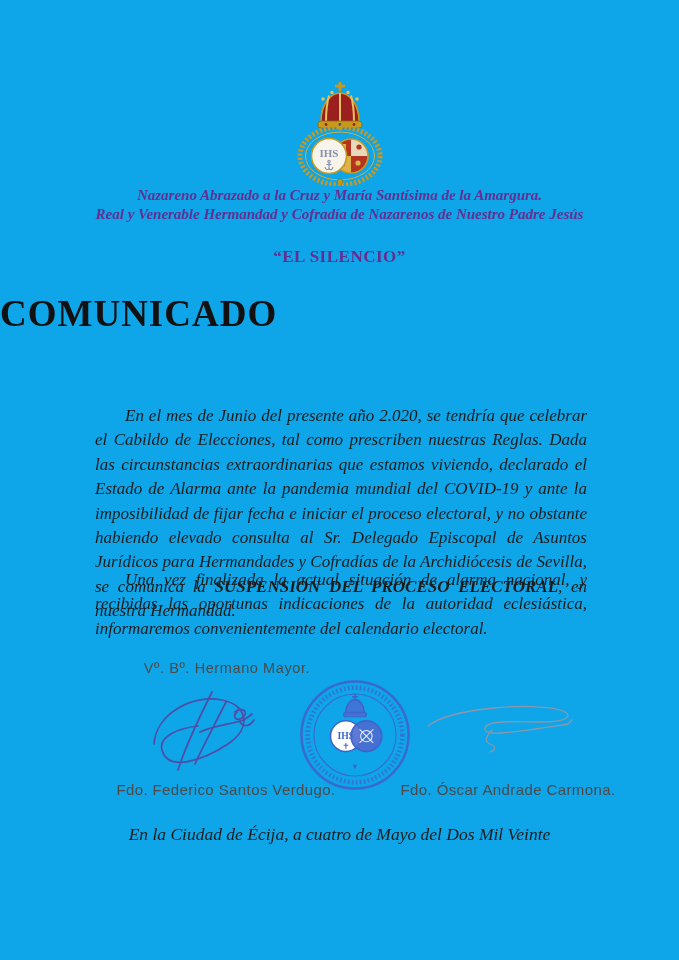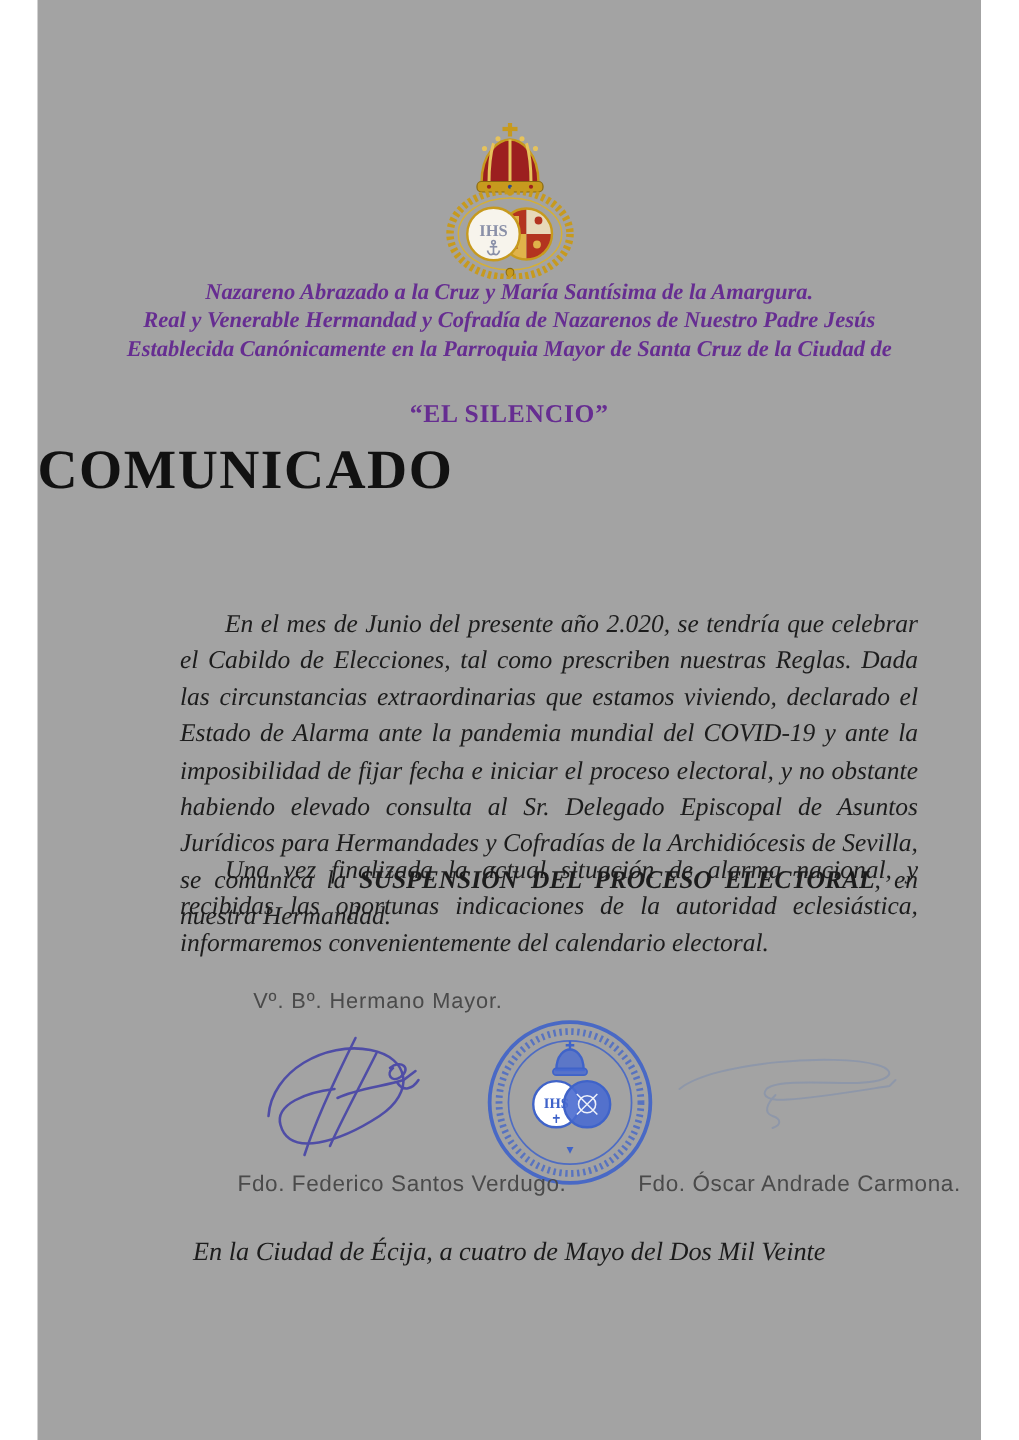--- a/index.html
+++ b/index.html
@@ -1,22 +1,22 @@
 <!DOCTYPE html>
 <html><head>
 <meta charset="utf-8">
 <style>
   * { margin: 0; padding: 0; box-sizing: border-box; }
   html, body { background: #ffffff; }
   .page {
     position: relative;
-    width: 629px;
+    width: 679px;
     height: 960px;
     margin: 0 auto;
-    background: #a3a3a3;
+    background: #0ea5e9;
     overflow: hidden;
     font-family: "Liberation Serif", serif;
     color: #1c1c1c;
   }
 
   
   .crest-wrap {
     position: absolute;
     top: 82px;
     left: 0;
@@ -100,21 +100,21 @@
   .sig-right-wrap  { position: absolute; top: 700px; left: 422px; }
 
   .sig-name {
     position: absolute;
     font-family: "Liberation Sans", sans-serif;
     font-size: 15px;
     letter-spacing: 0.4px;
     color: #4a4a4a;
     text-align: center;
   }
-  .sig-name-left  { top: 781px; left: 123px; width: 240px; }
+  .sig-name-left  { top: 781px; left: 106px; width: 240px; }
   .sig-name-right { top: 781px; left: 398px; width: 220px; }
 
   .dateline {
     position: absolute;
     top: 824px;
     left: 0;
     width: 100%;
     text-align: center;
     font-style: italic;
     font-size: 17.5px;
@@ -174,21 +174,20 @@
 
       <circle cx="50" cy="46.5" r="2" fill="#c79a1e"></circle>
       <circle cx="50" cy="99.5" r="2.6" fill="#c79a1e" stroke="#8a6a10" stroke-width="0.7"></circle>
       <path d="M48,101 L50,104 L52,101 Z" fill="#c79a1e"></path>
     </svg>
   </div>
 
   <div class="org-header">
     <div>Nazareno Abrazado a la Cruz y María Santísima de la Amargura.</div>
     <div>Real y Venerable Hermandad y Cofradía de Nazarenos de Nuestro Padre Jesús</div>
-    <div>Establecida Canónicamente en la Parroquia Mayor de Santa Cruz de la Ciudad de</div>
     <div class="org-nickname">“EL SILENCIO”</div>
   </div>
 
   <div class="doc-title">COMUNICADO</div>
 
 
   <p class="body-text para-1"><span class="indent"></span><span>En el mes de Junio del presente año 2.020, se tendría que celebrar el Cabildo de Elecciones, tal como prescriben nuestras Reglas. Dada las circunstancias extraordinarias que estamos viviendo, declarado el Estado de Alarma ante la pandemia mundial del COVID-19 y ante la imposibilidad de fijar fecha e iniciar el proceso electoral, y no obstante habiendo elevado consulta al Sr. Delegado Episcopal de Asuntos Jurídicos para Hermandades y Cofradías de la Archidiócesis de Sevilla, se comunica la </span><span class="emph">SUSPENSIÓN DEL PROCESO ELECTORAL</span><span>, en nuestra Hermandad.</span></p>
 
   <p class="body-text para-2"><span class="indent"></span><span>Una vez finalizada la actual situación de alarma nacional, y recibidas las oportunas indicaciones de la autoridad eclesiástica, informaremos convenientemente del calendario electoral.</span></p>
 

